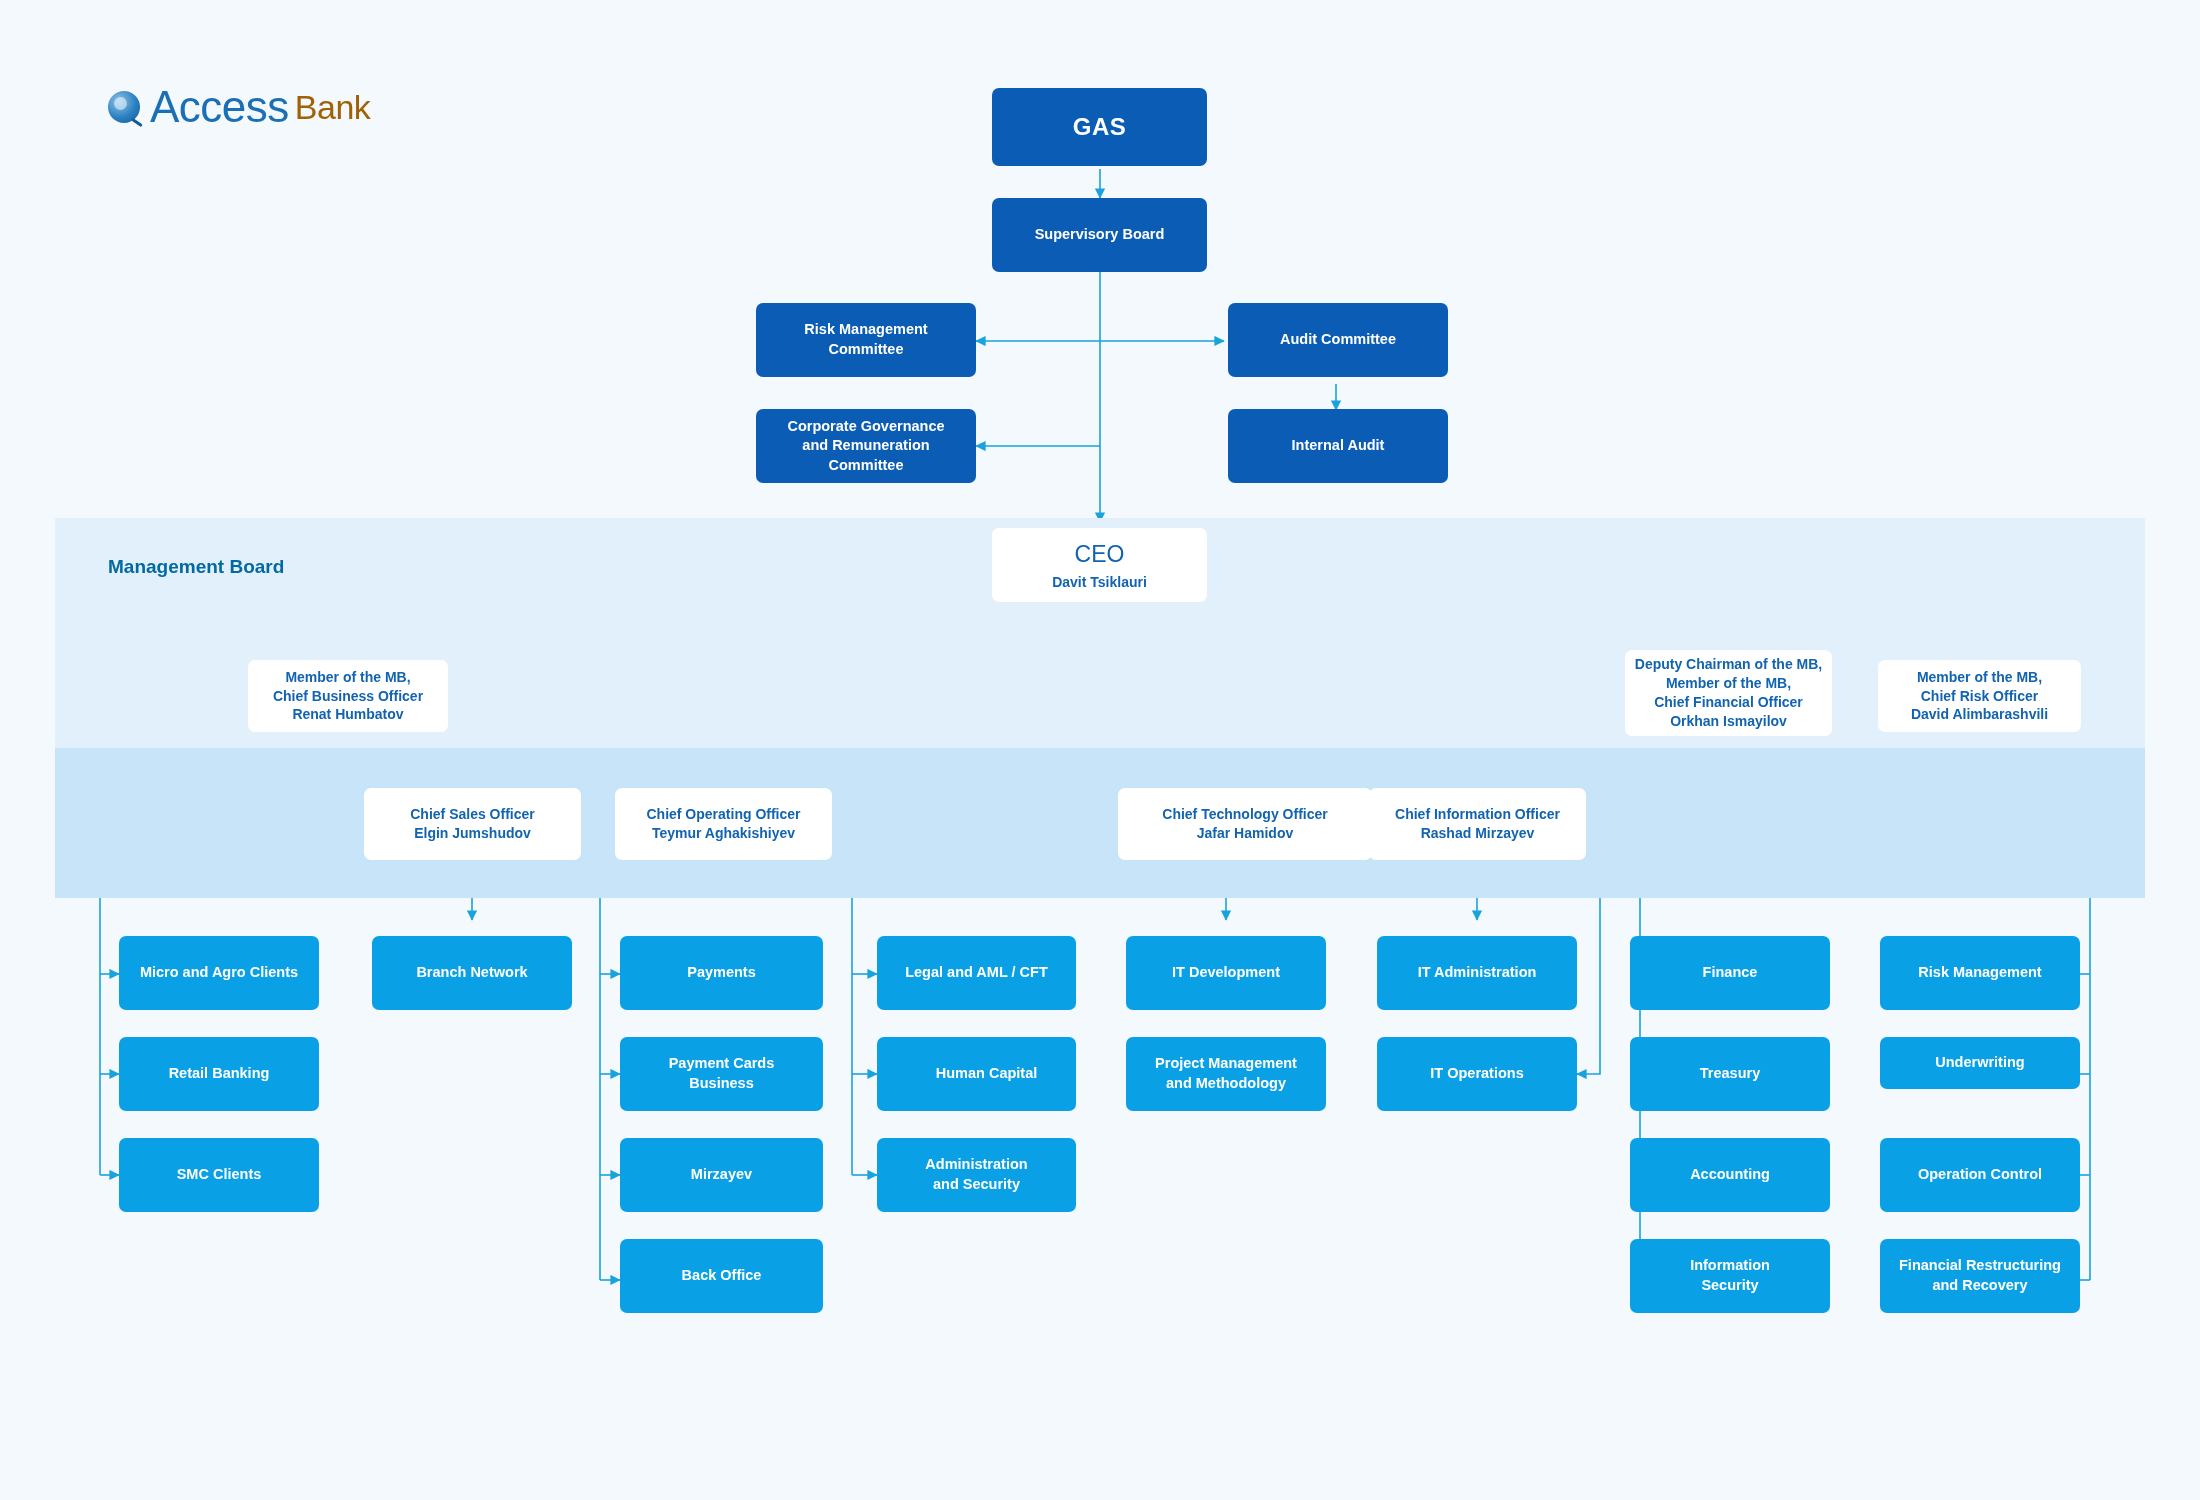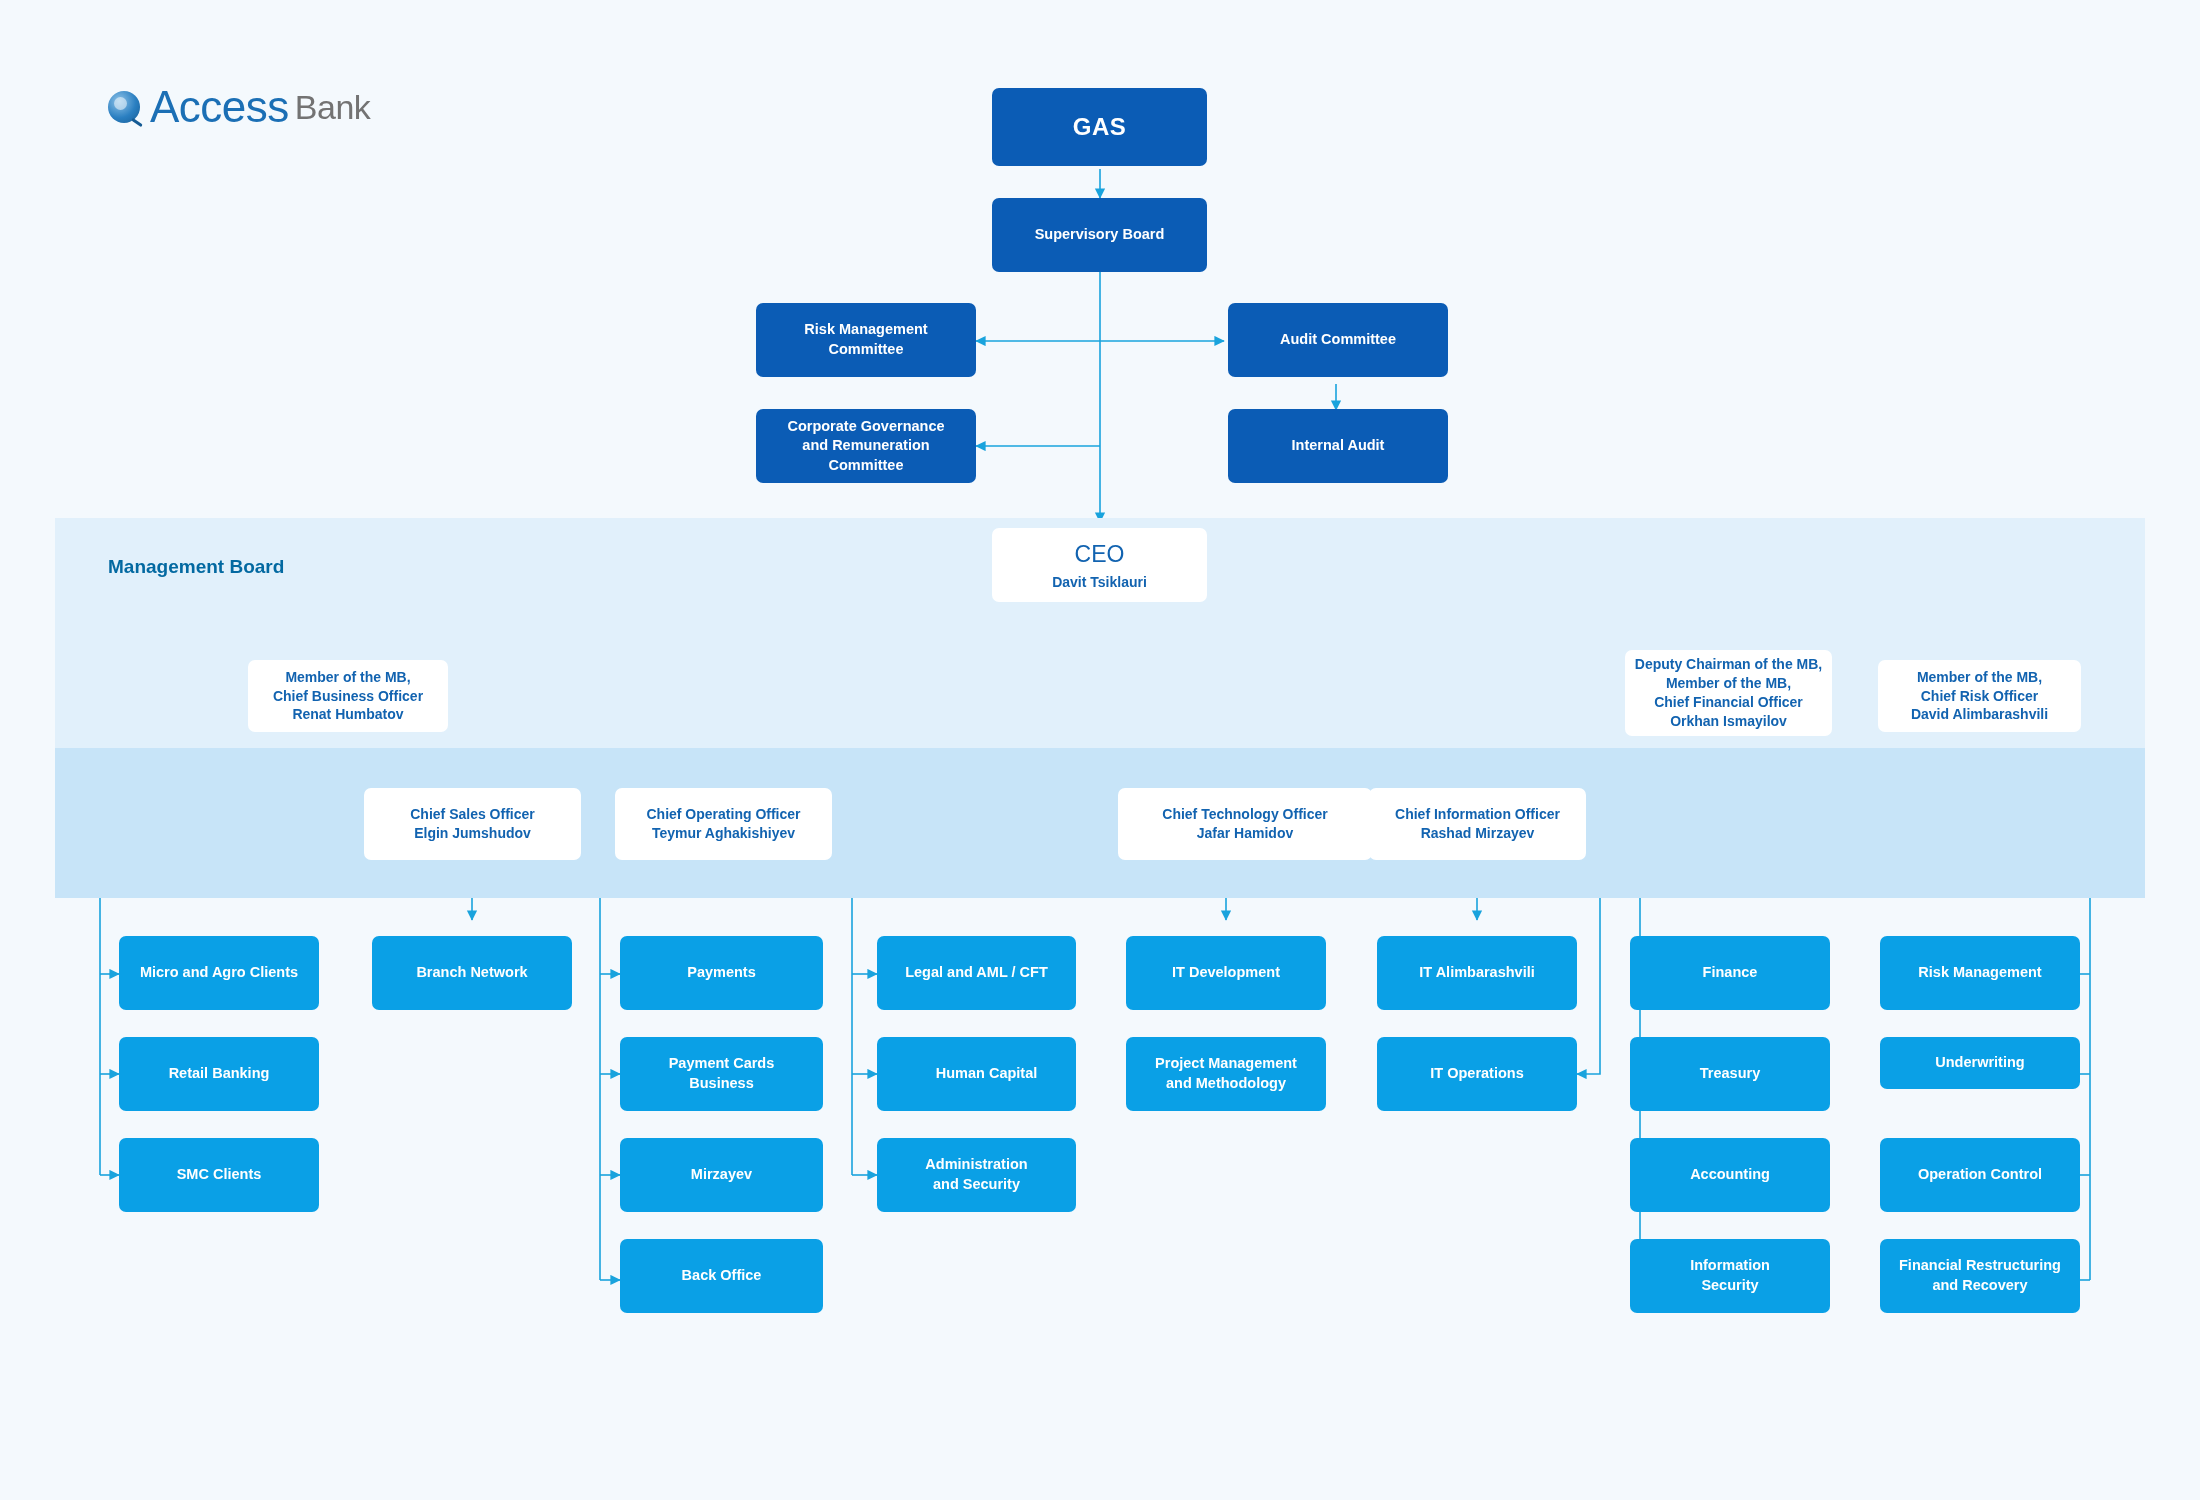--- a/index.html
+++ b/index.html
@@ -60,21 +60,21 @@
     transform: rotate(35deg);
     border-radius: 2px;
   }
   #logo .word1 {
     font-size: 44px;
     color: #1b6fb5;
     letter-spacing: -0.5px;
   }
   #logo .word2 {
     font-size: 34px;
-    color: #737373;
+    color: #a16207;
     letter-spacing: -0.5px;
     margin-left: -4px;
   }
   
   .band {
     position: absolute;
     background: #e1f0fb;
   }
   .band.darker { background: #c7e4f8; }
   .band-label {
@@ -319,21 +319,21 @@
 
   <div class="node light unit" style="left:1126px; top:936px; width:200px; height:74px; white-space:pre-line;">
     <span>IT Development</span>
   </div>
   <div class="node light unit" style="left:1126px; top:1037px; width:200px; height:74px; white-space:pre-line;">
     <span>Project Management
 and Methodology</span>
   </div>
 
   <div class="node light unit" style="left:1377px; top:936px; width:200px; height:74px; white-space:pre-line;">
-    <span>IT Alimbarashvili</span>
+    <span>IT Administration</span>
   </div>
   <div class="node light unit" style="left:1377px; top:1037px; width:200px; height:74px; white-space:pre-line;">
     <span>IT Operations</span>
   </div>
 
   <div class="node light unit" style="left:1630px; top:936px; width:200px; height:74px; white-space:pre-line;">
     <span>Finance</span>
   </div>
   <div class="node light unit" style="left:1630px; top:1037px; width:200px; height:74px; white-space:pre-line;">
     <span>Treasury</span>

